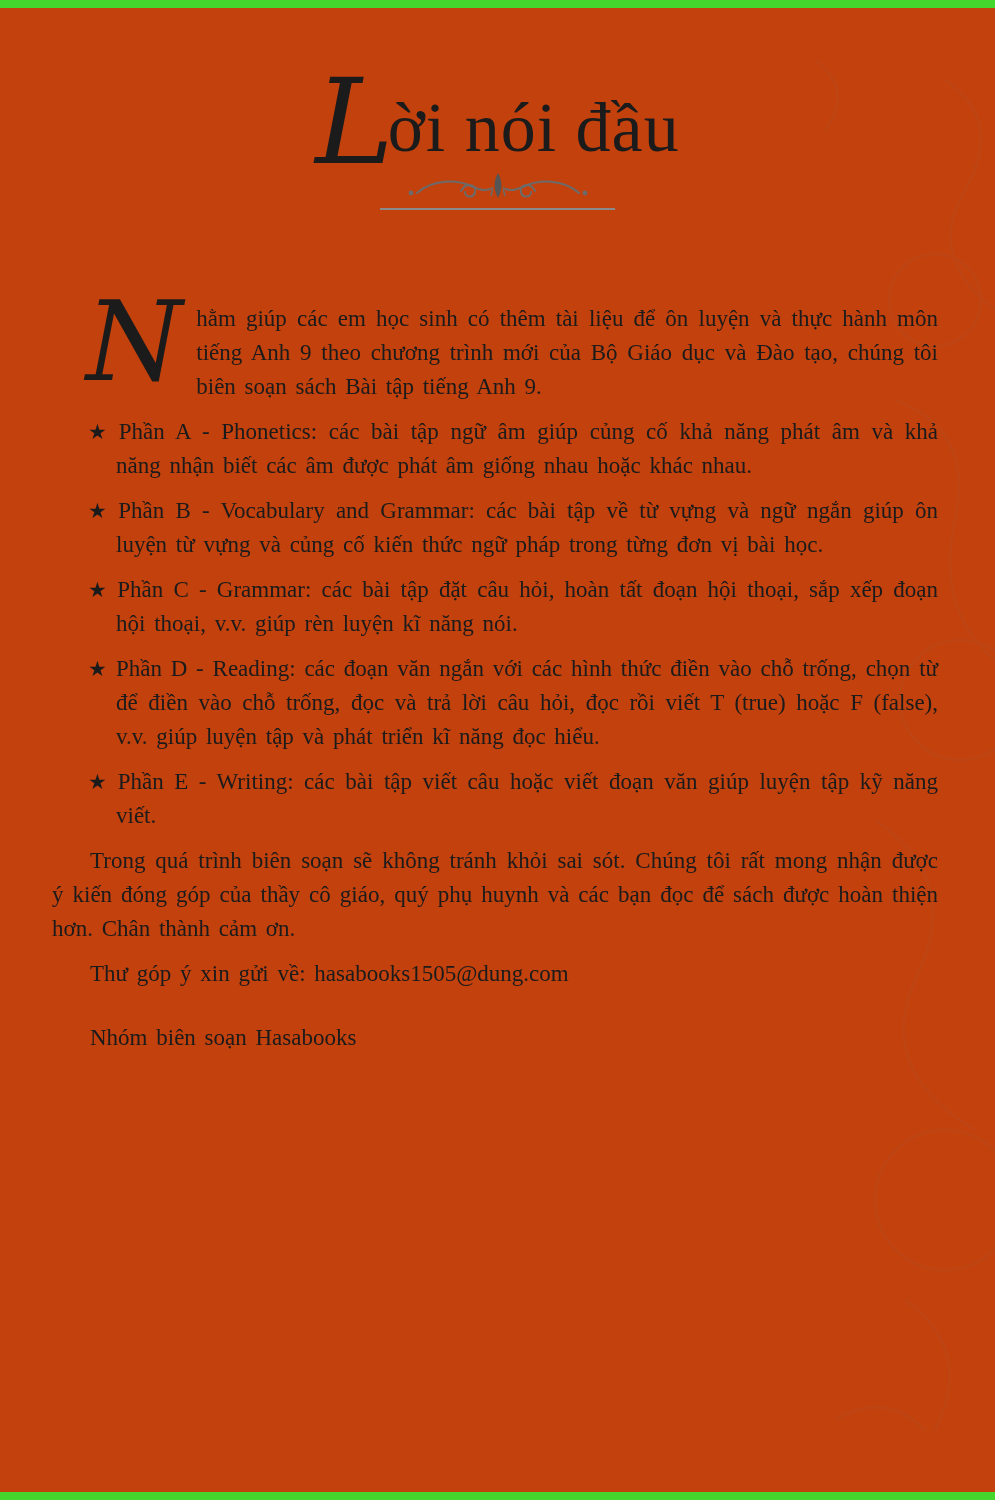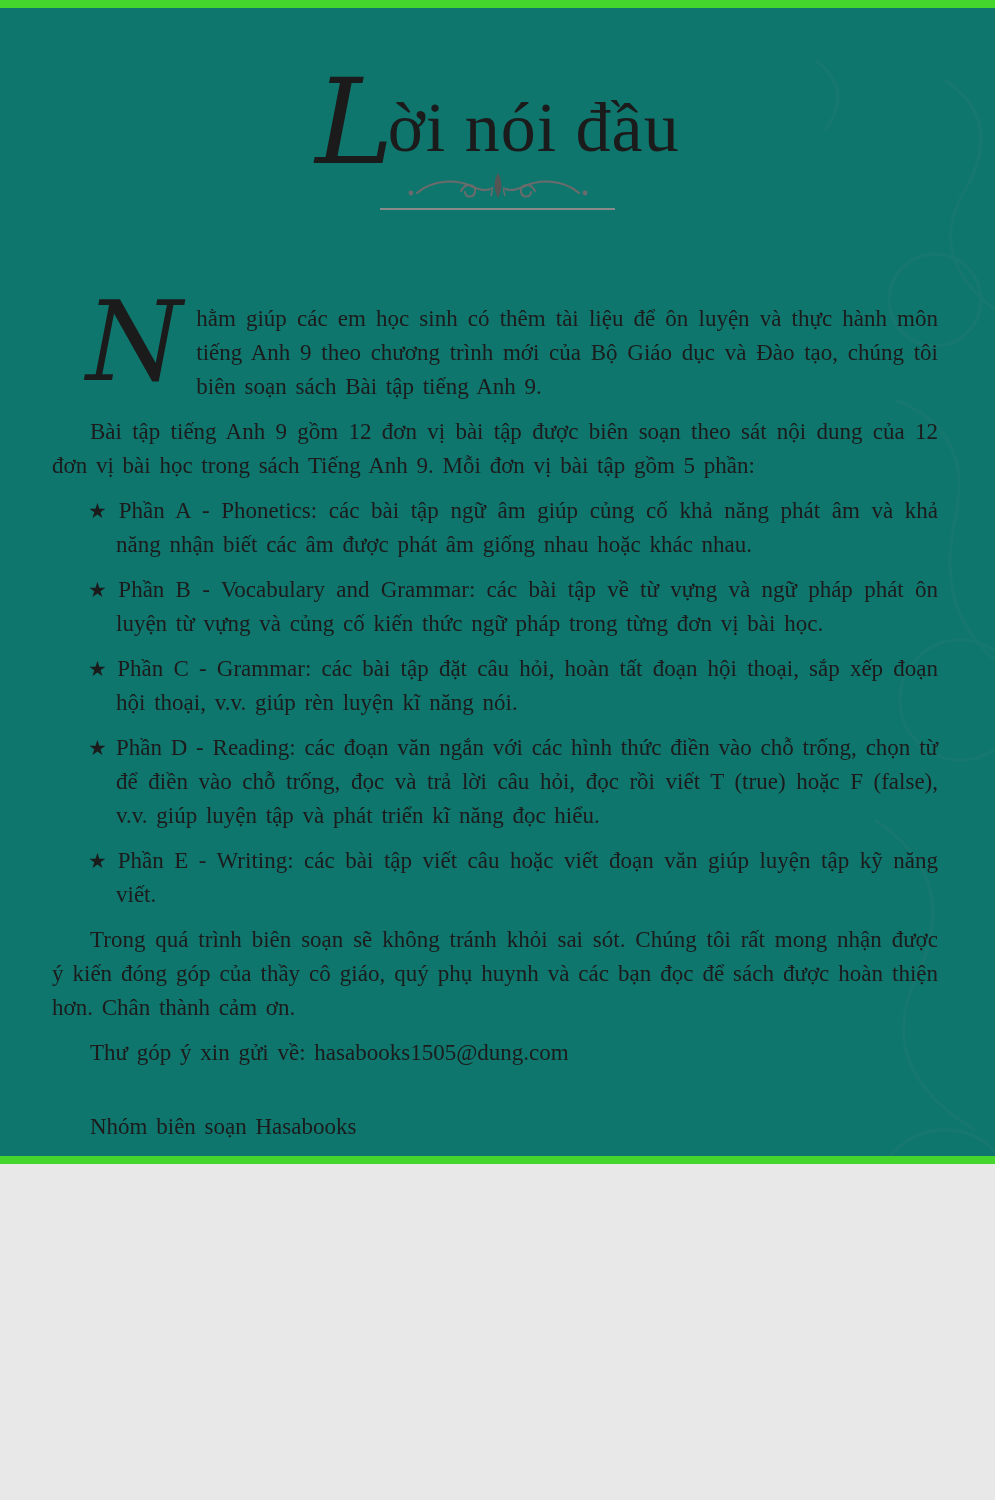--- a/index.html
+++ b/index.html
@@ -1,21 +1,21 @@
 <!DOCTYPE html>
 <html><head>
 <meta charset="utf-8">
 <style>
   html, body { margin: 0; padding: 0; background: #e8e8e8; }
   .page {
     position: relative;
     width: 995px;
-    height: 1164px;
+    height: 1500px;
     margin: 0 auto;
-    background: #0f766e;
+    background: #c2410c;
     overflow: hidden;
     font-family: "Liberation Serif", "DejaVu Serif", serif;
     color: #1b1b1b;
   }
   .accent-bar {
     position: absolute;
     left: 0;
     width: 100%;
     height: 8px;
     background: #44d62c;
@@ -76,21 +76,21 @@
   .b { font-weight: normal; }
   .dropcap {
     float: left;
     font-family: "DejaVu Serif", serif;
     font-style: italic;
     font-size: 110px;
     line-height: 72px;
     margin: 4px 14px -6px 34px;
   }
   .para.signature {
-    margin-top: 40px;
+    margin-top: 30px;
     text-indent: 38px;
     font-weight: bold;
   }
 </style>
 </head>
 <body>
 
 <div class="page">
 
   <div class="accent-bar top" style="background: rgb(68, 214, 44);"></div>
@@ -124,23 +124,22 @@
         <circle cx="8" cy="23" r="2.4" fill="#6b6b6b"></circle>
         <circle cx="182" cy="23" r="2.4" fill="#6b6b6b"></circle>
         <path d="M95 3 C90.5 11 90.5 19 95 28 C99.5 19 99.5 11 95 3 Z" fill="#555"></path>
         <path d="M88 26 q2 -5 1 -9 M102 26 q-2 -5 -1 -9" stroke="#6b6b6b" fill="none" stroke-width="1.6"></path>
       </svg>
       <div class="orn-line"></div>
     </div>
 
     <div class="body">
         <p class="para drop"><span class="dropcap">N</span><span>hằm giúp các em học sinh có thêm tài liệu để ôn luyện và thực hành môn tiếng Anh 9 theo chương trình mới của Bộ Giáo dục và Đào tạo, chúng tôi biên soạn sách </span><span class="b">Bài tập tiếng Anh 9</span><span>.</span></p>
-        <p class="para indent"><span class="b">Bài tập tiếng Anh 9</span><span> gồm 12 đơn vị bài tập được biên soạn theo sát nội dung của 12 đơn vị bài học trong sách </span><span class="b">Tiếng Anh 9</span><span>. Mỗi đơn vị bài tập gồm 5 phần:</span></p>
         <p class="para bullet"><span class="star">★</span><span class="b">Phần A - Phonetics:</span><span> các bài tập ngữ âm giúp củng cố khả năng phát âm và khả năng nhận biết các âm được phát âm giống nhau hoặc khác nhau.</span></p>
-        <p class="para bullet"><span class="star">★</span><span class="b">Phần B - Vocabulary and Grammar:</span><span> các bài tập về từ vựng và ngữ pháp phát ôn luyện từ vựng và củng cố kiến thức ngữ pháp trong từng đơn vị bài học.</span></p>
+        <p class="para bullet"><span class="star">★</span><span class="b">Phần B - Vocabulary and Grammar:</span><span> các bài tập về từ vựng và ngữ ngắn giúp ôn luyện từ vựng và củng cố kiến thức ngữ pháp trong từng đơn vị bài học.</span></p>
         <p class="para bullet"><span class="star">★</span><span class="b">Phần C - Grammar:</span><span> các bài tập đặt câu hỏi, hoàn tất đoạn hội thoại, sắp xếp đoạn hội thoại, v.v. giúp rèn luyện kĩ năng nói.</span></p>
         <p class="para bullet"><span class="star">★</span><span class="b">Phần D - Reading:</span><span> các đoạn văn ngắn với các hình thức điền vào chỗ trống, chọn từ để điền vào chỗ trống, đọc và trả lời câu hỏi, đọc rồi viết T (true) hoặc F (false), v.v. giúp luyện tập và phát triển kĩ năng đọc hiểu.</span></p>
         <p class="para bullet"><span class="star">★</span><span class="b">Phần E - Writing:</span><span> các bài tập viết câu hoặc viết đoạn văn giúp luyện tập kỹ năng viết.</span></p>
         <p class="para indent"><span>Trong quá trình biên soạn sẽ không tránh khỏi sai sót. Chúng tôi rất mong nhận được ý kiến đóng góp của thầy cô giáo, quý phụ huynh và các bạn đọc để sách được hoàn thiện hơn. Chân thành cảm ơn.</span></p>
         <p class="para indent"><span>Thư góp ý xin gửi về: hasabooks1505@dung.com</span></p>
         <p class="para signature"><span class="b">Nhóm biên soạn Hasabooks</span></p>
       </div>
 
   </div>
 

